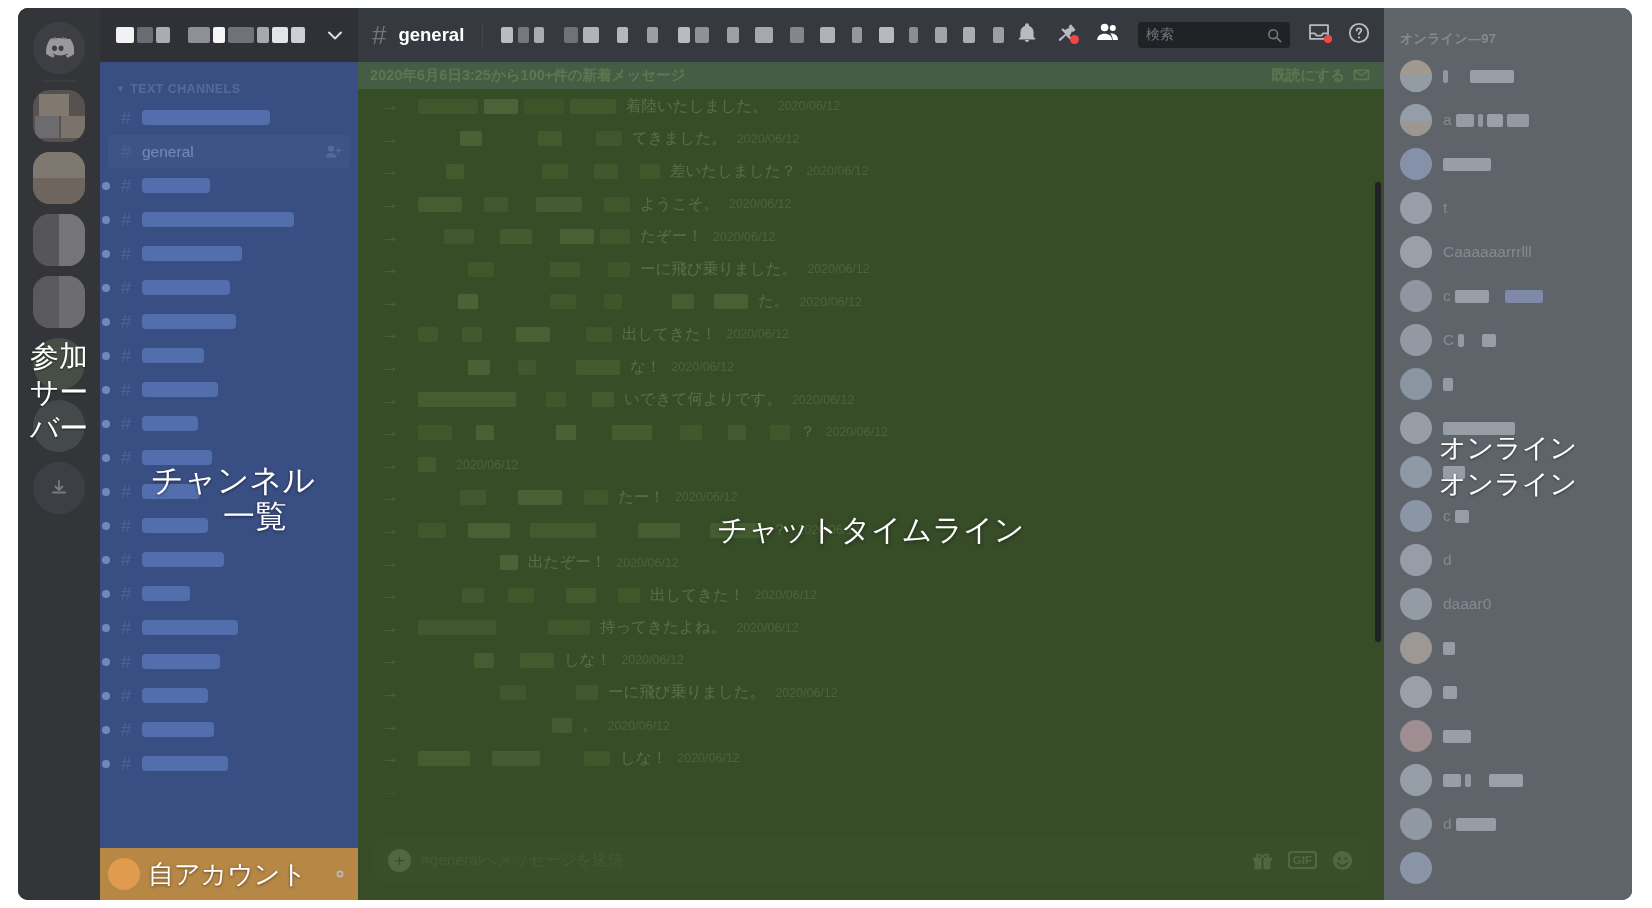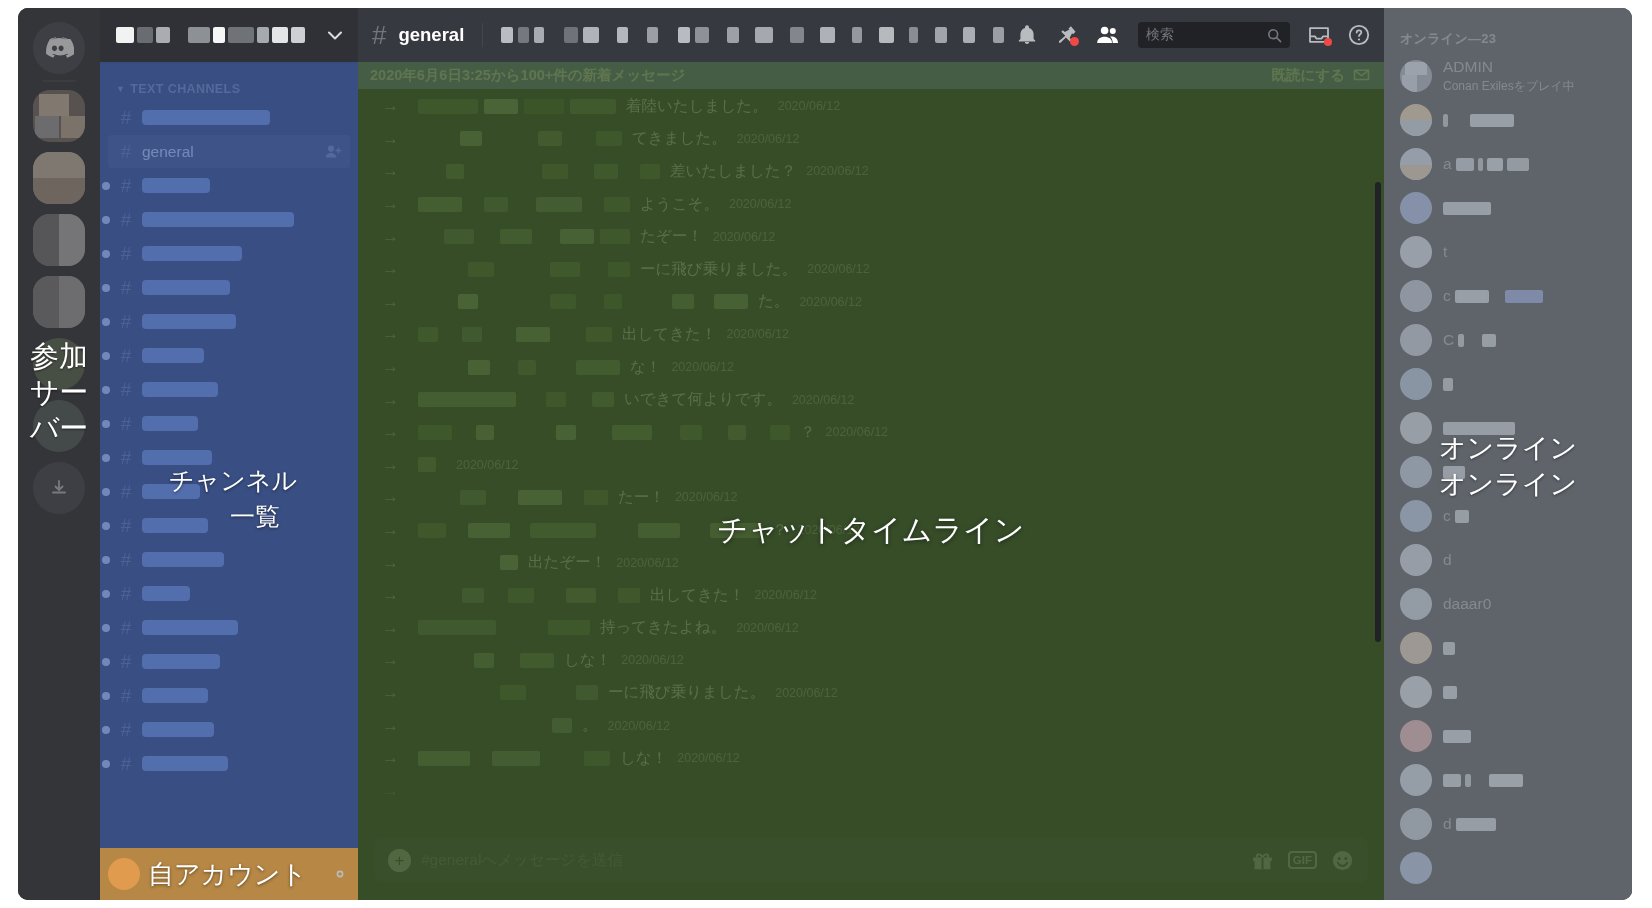--- a/index.html
+++ b/index.html
@@ -150,21 +150,21 @@
   .sidebar-overlay {
     position:absolute; left:0; top:0; right:0; bottom:0;
     background:rgba(61,90,160,.72);
     z-index:6; pointer-events:none;
   }
   .sidebar-label {
     position:absolute;
     left:8px; right:0; top:400px;
     text-align:center;
     color:#ffffff;
-    font-size:25px;
+    font-size:32px;
     line-height:36px;
     z-index:8;
     text-shadow:0 1px 3px rgba(0,0,0,.5);
   }
   .sidebar-label span{display:block;}
   .sidebar-label .l2{ padding-left:44px; }
 
   .account-bar {
     height:52px;
     background:#292b2f;
@@ -207,21 +207,21 @@
     box-shadow:0 1px 0 rgba(4,4,5,.2),0 1.5px 0 rgba(6,6,7,.05);
     position:relative; z-index:4;
     flex:0 0 54px;
   }
   .chan-header .hash-big{
     color:#72767d; font-size:26px; line-height:1; font-weight:400;
   }
   .chan-title{ color:#fff; font-size:18.5px; font-weight:700;}
   .vdiv{ width:1px;height:24px;background:#42464d;margin:0 6px;}
   .topic-redacts{ display:flex; align-items:center; gap:5px; flex:1 1 auto; overflow:hidden;}
-  .hdr-icons{ display:flex; align-items:center; gap:18px; margin-left:auto;}
+  .hdr-icons{ display:flex; align-items:flex-start; gap:18px; margin-left:auto;}
   .hdr-ic{ color:#b9bbbe; display:flex;align-items:center;}
   .search-box{
     width:152px;height:26px;border-radius:4px;background:#202225;
     display:flex;align-items:center;padding:0 8px;gap:6px;
   }
   .search-box .ph{ color:#72767d; font-size:14px; flex:1 1 auto;}
   .pin-dot{
     position:absolute; width:9px;height:9px;border-radius:50%;
     background:#f04747; right:-1px; bottom:0px;
   }
@@ -982,32 +982,22 @@
                   <path d="M6.8 13.6c1 2.3 2.8 3.4 4.7 3.4s3.7-1.1 4.7-3.4" stroke="#40444b" stroke-width="1.8" fill="none" stroke-linecap="round"></path>
                 </svg>
             </span>
           </span>
         </div>
         <div class="composer-tint"></div>
       </div>
     </div>
 
     <div class="members">
-      <div class="mem-title">オンライン—23</div>
-
-      <div class="mem">
-        <div class="mem-av" style="background:#8e96a0;">
-          <div style="position:absolute;left:5px;top:2px;width:22px;height:13px;background:#ccd3dc;"></div>
-          <div style="position:absolute;left:2px;top:15px;width:15px;height:17px;background:#c3cbd6;"></div>
-        </div>
-        <div class="mem-txt">
-          <span class="mem-name">ADMIN</span>
-          <span class="mem-sub">Conan Exilesをプレイ中</span>
-        </div>
-      </div>
+      <div class="mem-title">オンライン—97</div>
+
 
       <div class="mem">
         <div class="mem-av" style="background:#d8bb93;">
           <div style="position:absolute;left:0;top:16px;width:32px;height:16px;background:#b6bfcb;"></div>
         </div>
         <span class="mem-redacts">
           <i class="redact" style="width:5px;height:13px;background:#b0b6bc;"></i>
           <i class="redact" style="width:14px;height:13px;background:transparent;"></i>
           <i class="redact" style="width:44px;height:13px;background:#c4cad0;"></i>
         </span>
@@ -1031,20 +1021,24 @@
         <span class="mem-redacts">
           <i class="redact" style="width:48px;height:13px;background:#c2c8ce;"></i>
         </span>
       </div>
 
       <div class="mem">
         <div class="mem-av" style="background:#c3cbd6;"></div>
         <span class="mem-name">t</span>
       </div>
 
+      <div class="mem">
+        <div class="mem-av" style="background:#c9ccd1;"></div>
+        <span class="mem-name">Caaaaaarrrlll</span>
+      </div>
 
       <div class="mem">
         <div class="mem-av" style="background:#aab4c4;"></div>
         <span class="mem-redacts">
           <span class="mem-name">c</span>
           <i class="redact" style="width:34px;height:13px;background:#c5cbd1;"></i>
           <i class="redact" style="width:8px;height:13px;background:transparent;"></i>
           <i class="redact" style="width:38px;height:13px;background:#7e93d4;"></i>
         </span>
       </div>

